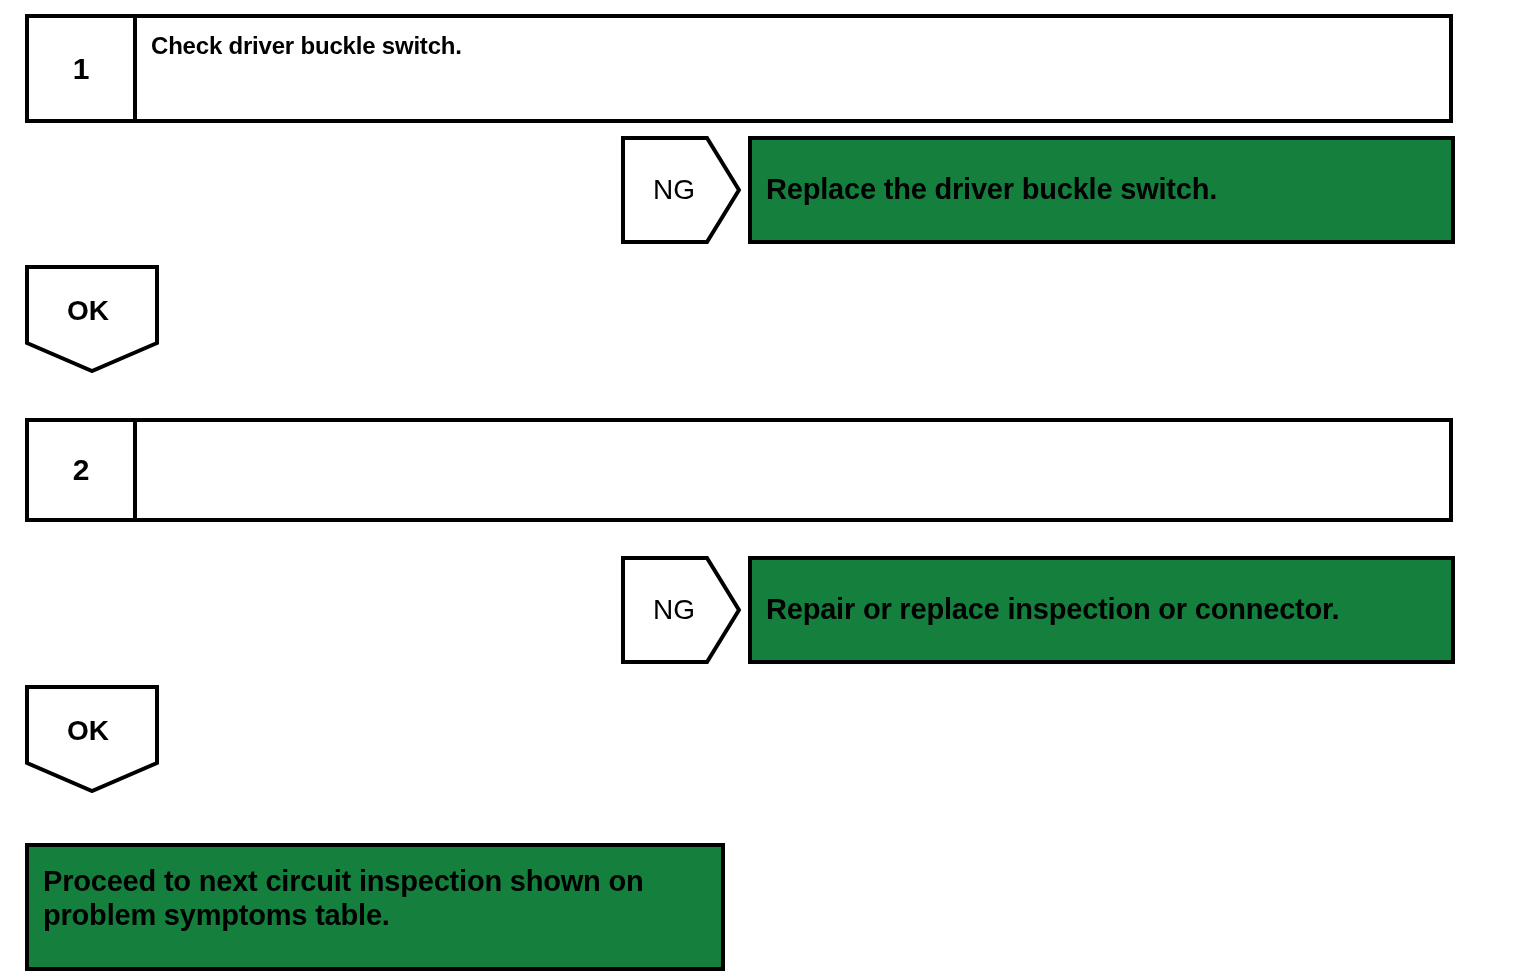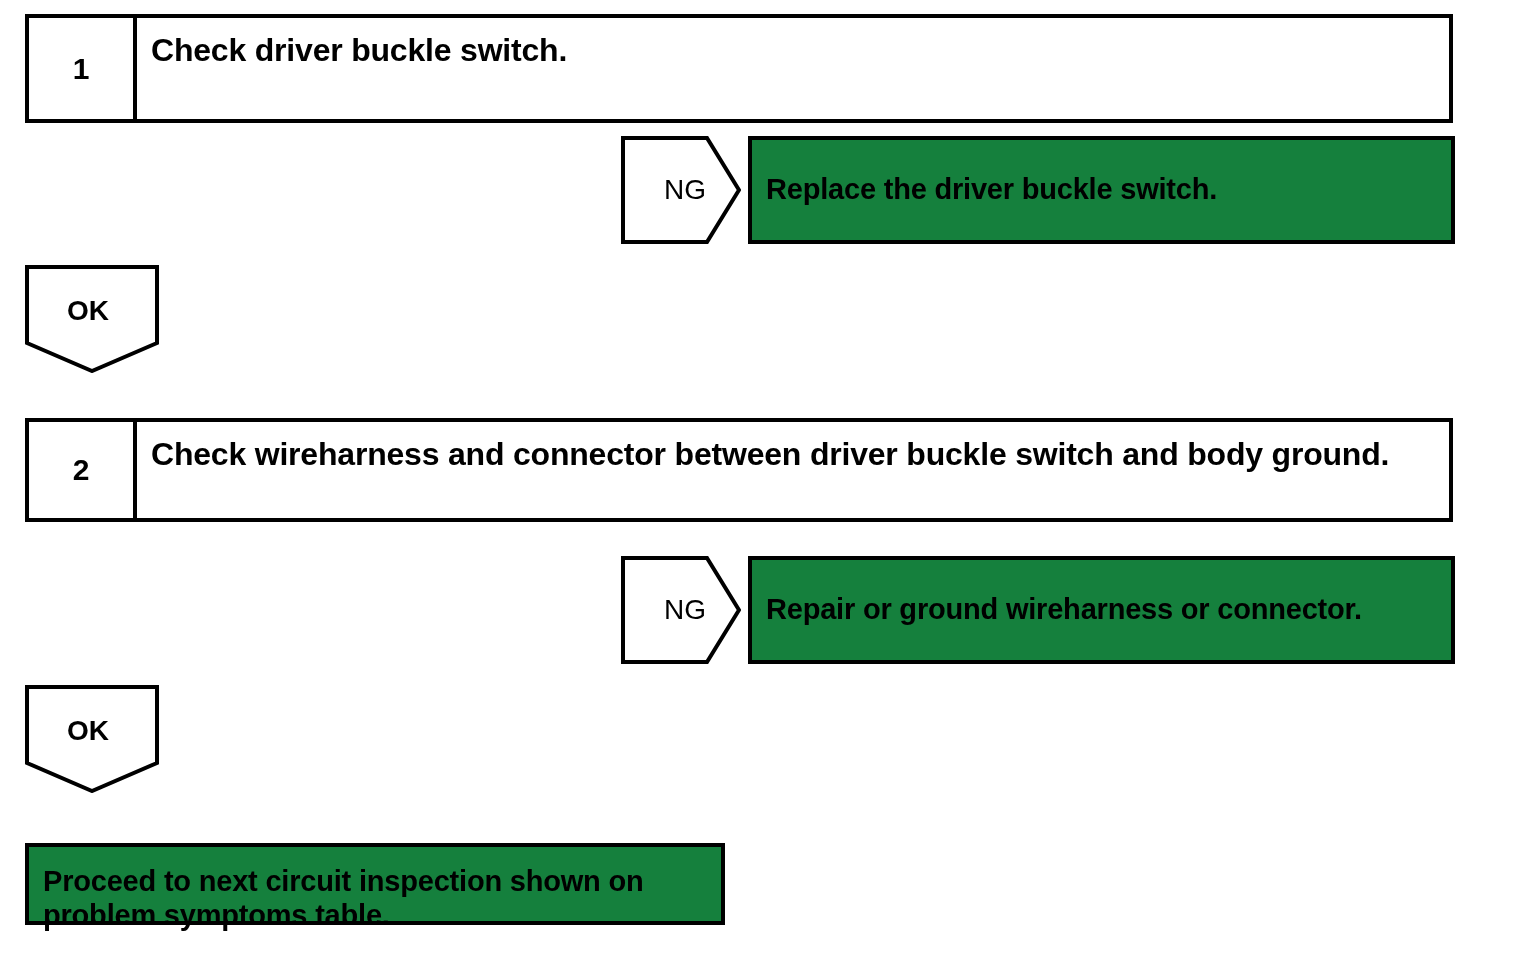--- a/index.html
+++ b/index.html
@@ -44,21 +44,21 @@
     font-size: 30px;
     letter-spacing: 0px;
     line-height: 1;
   }
   .step-text {
     flex: 1 1 auto;
     display: flex;
     align-items: flex-start;
     padding: 14px 0 0 14px;
     font-weight: bold;
-    font-size: 32px;
+    font-size: 24px;
     line-height: 1.16;
     letter-spacing: -0.2px;
     font-stretch: condensed;
   }
 
   
   .result-box {
     position: absolute;
     box-sizing: border-box;
     border: 4px solid #000;
@@ -88,21 +88,20 @@
   .tag-label {
     position: absolute;
     font-size: 28px;
     font-weight: normal;
     line-height: 1;
     white-space: nowrap;
   }
   .tag-ng .tag-label {
     left: 32px;
     top: 40px;
-    margin-left: 11px;
   }
   .tag-ok .tag-label {
     left: 42px;
     top: 32px;
     font-weight: bold;
   }
 </style>
 </head>
 <body>
 
@@ -126,38 +125,37 @@
 
   <div class="tag tag-ok" style="left:25px; top:265px; width:134px; height:108px;">
     <svg width="134" height="108" viewBox="0 0 134 108">
       <polygon points="2,2 132,2 132,78 67,106 2,78" fill="#ffffff" stroke="#000000" stroke-width="4" stroke-linejoin="miter"></polygon>
     </svg>
     <span class="tag-label">OK</span>
   </div>
 
   <div class="step-box" style="left:25px; top:418px; width:1428px; height:104px;">
     <div class="step-num">2</div>
-    <div class="step-text">Check wireharness and connector between driver buckle switch and body ground.</div>
   </div>
 
   <div class="tag tag-ng" style="left:621px; top:556px; width:120px; height:108px;">
     <svg width="120" height="108" viewBox="0 0 120 108">
       <polygon points="2,2 86,2 118,54 86,106 2,106" fill="#ffffff" stroke="#000000" stroke-width="4" stroke-linejoin="miter"></polygon>
     </svg>
     <span class="tag-label">NG</span>
   </div>
 
   <div class="result-box" style="left:748px; top:556px; width:707px; height:108px;">
-    <span>Repair or ground wireharness or connector.</span>
+    <span>Repair or replace inspection or connector.</span>
   </div>
 
   <div class="tag tag-ok" style="left:25px; top:685px; width:134px; height:108px;">
     <svg width="134" height="108" viewBox="0 0 134 108">
       <polygon points="2,2 132,2 132,78 67,106 2,78" fill="#ffffff" stroke="#000000" stroke-width="4" stroke-linejoin="miter"></polygon>
     </svg>
     <span class="tag-label">OK</span>
   </div>
 
-  <div class="result-box top-aligned" style="left:25px; top:843px; width:700px; height:82px; padding-top:18px;">
+  <div class="result-box top-aligned" style="left:25px; top:843px; width:700px; height:128px; padding-top:18px;">
     <span>Proceed to next circuit inspection shown on problem symptoms table.</span>
   </div>
 
 </div>
 
 </body></html>

